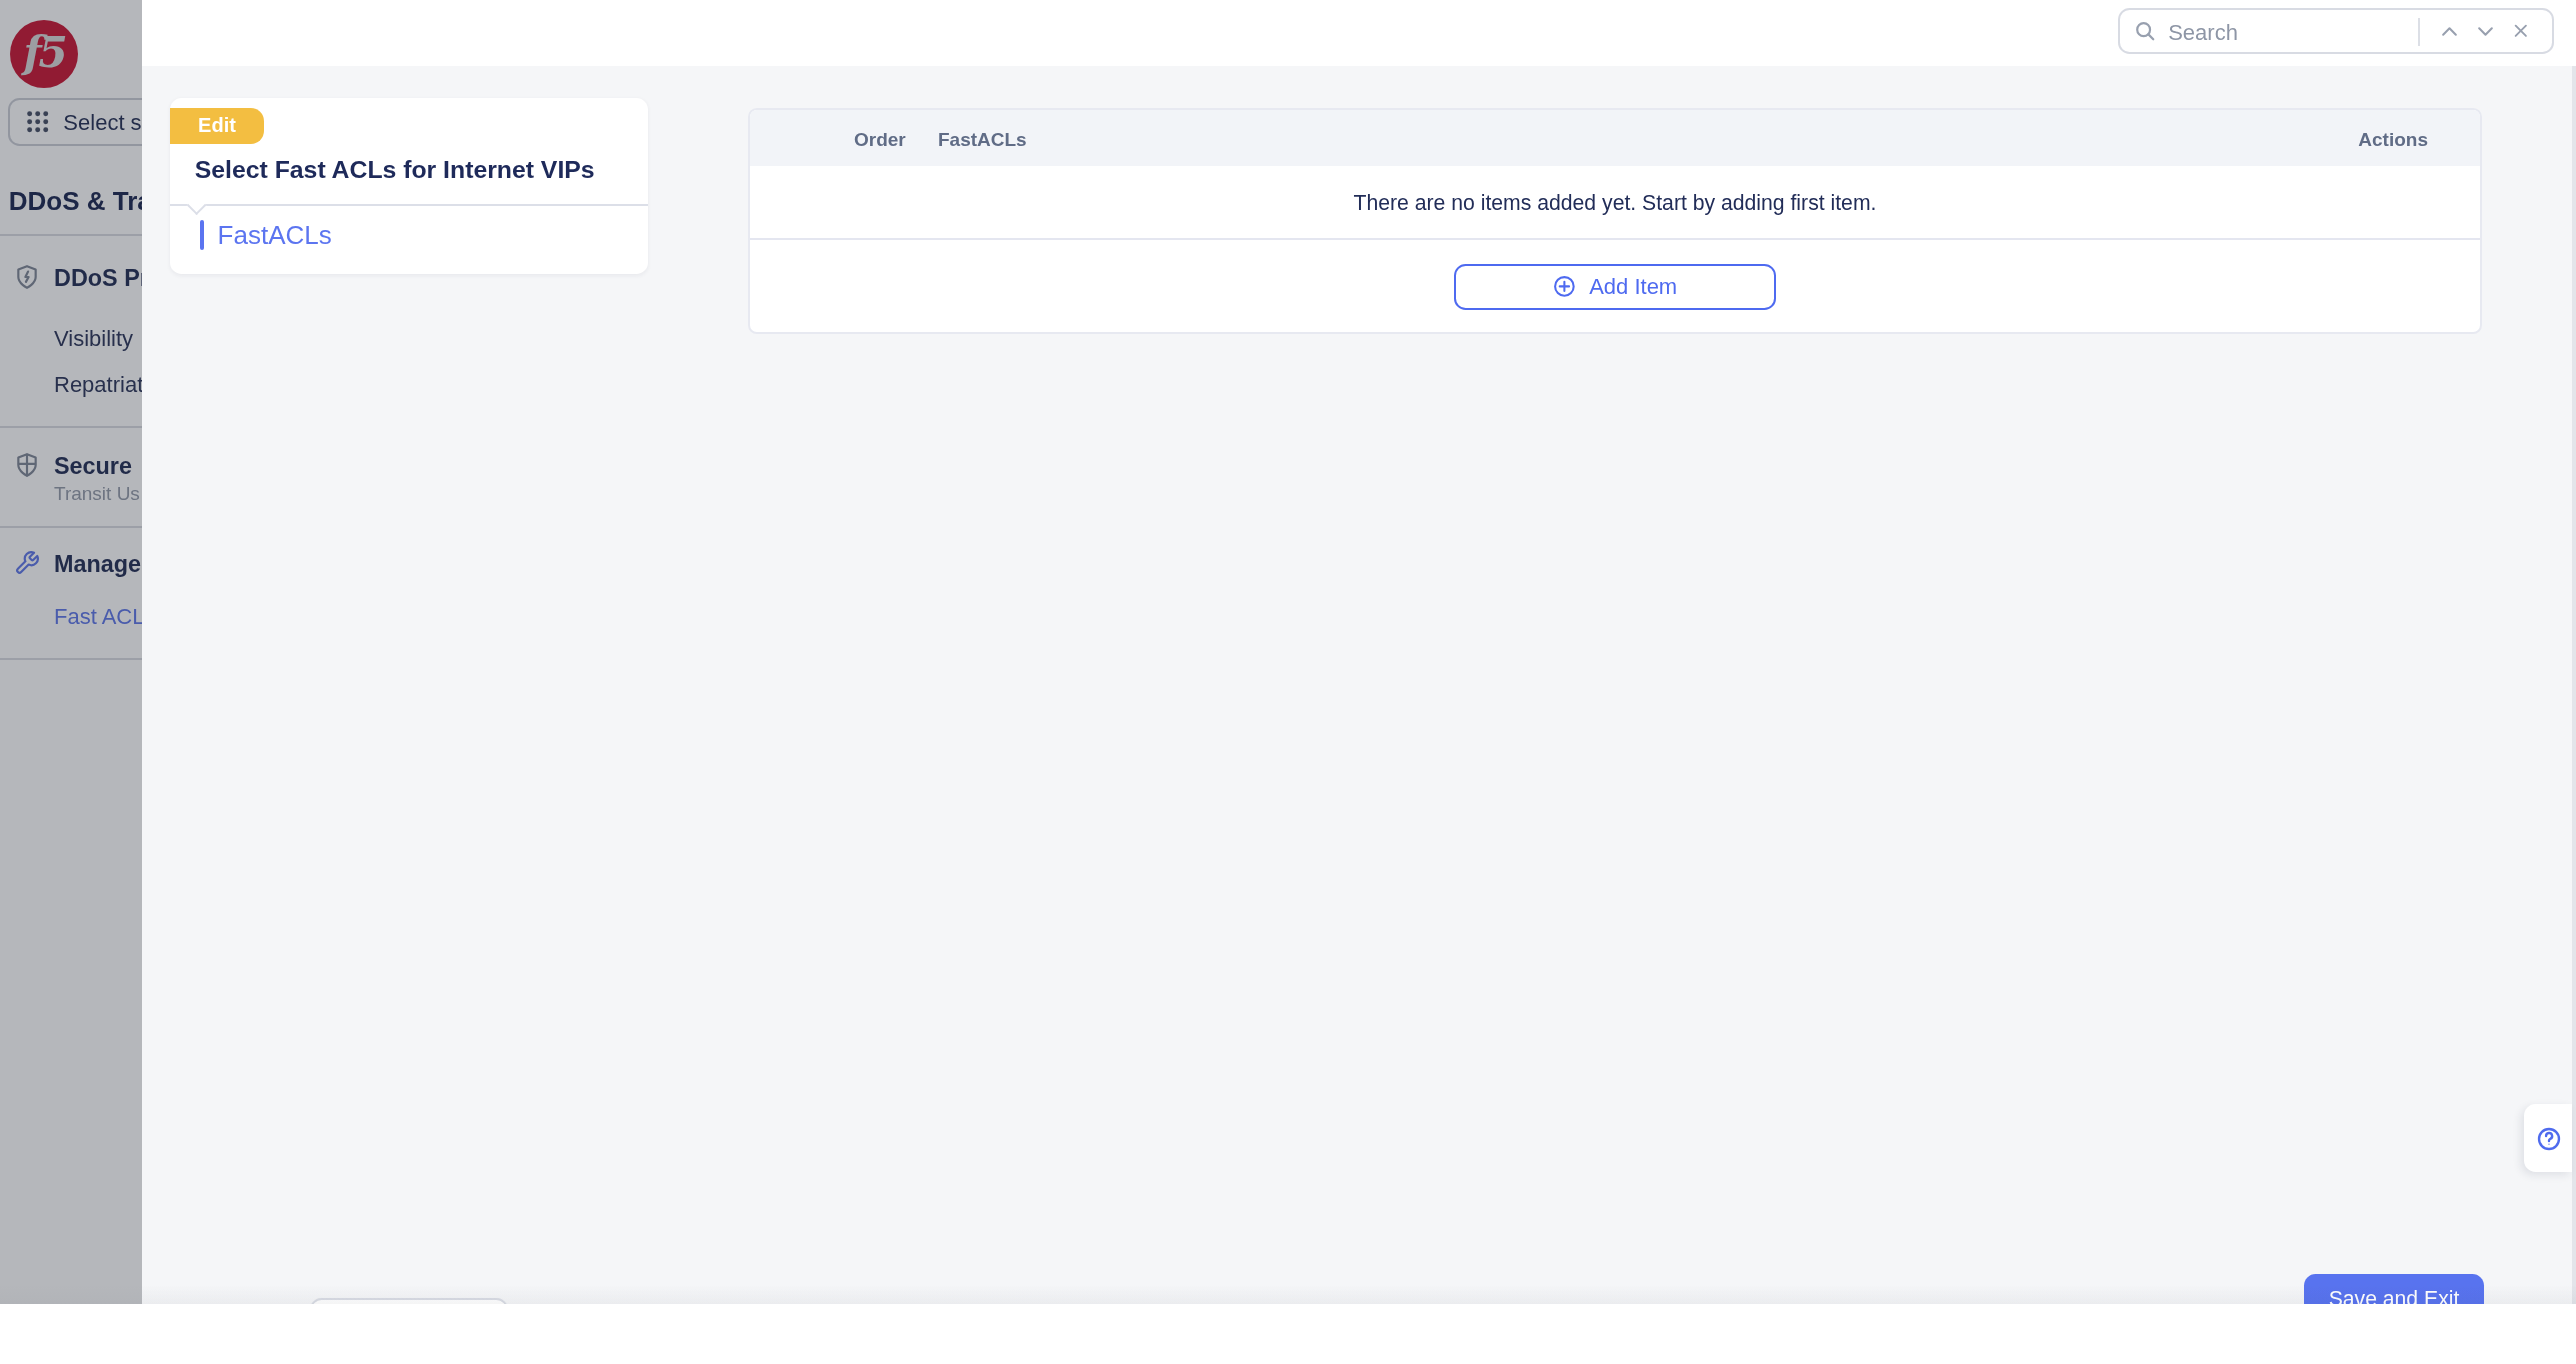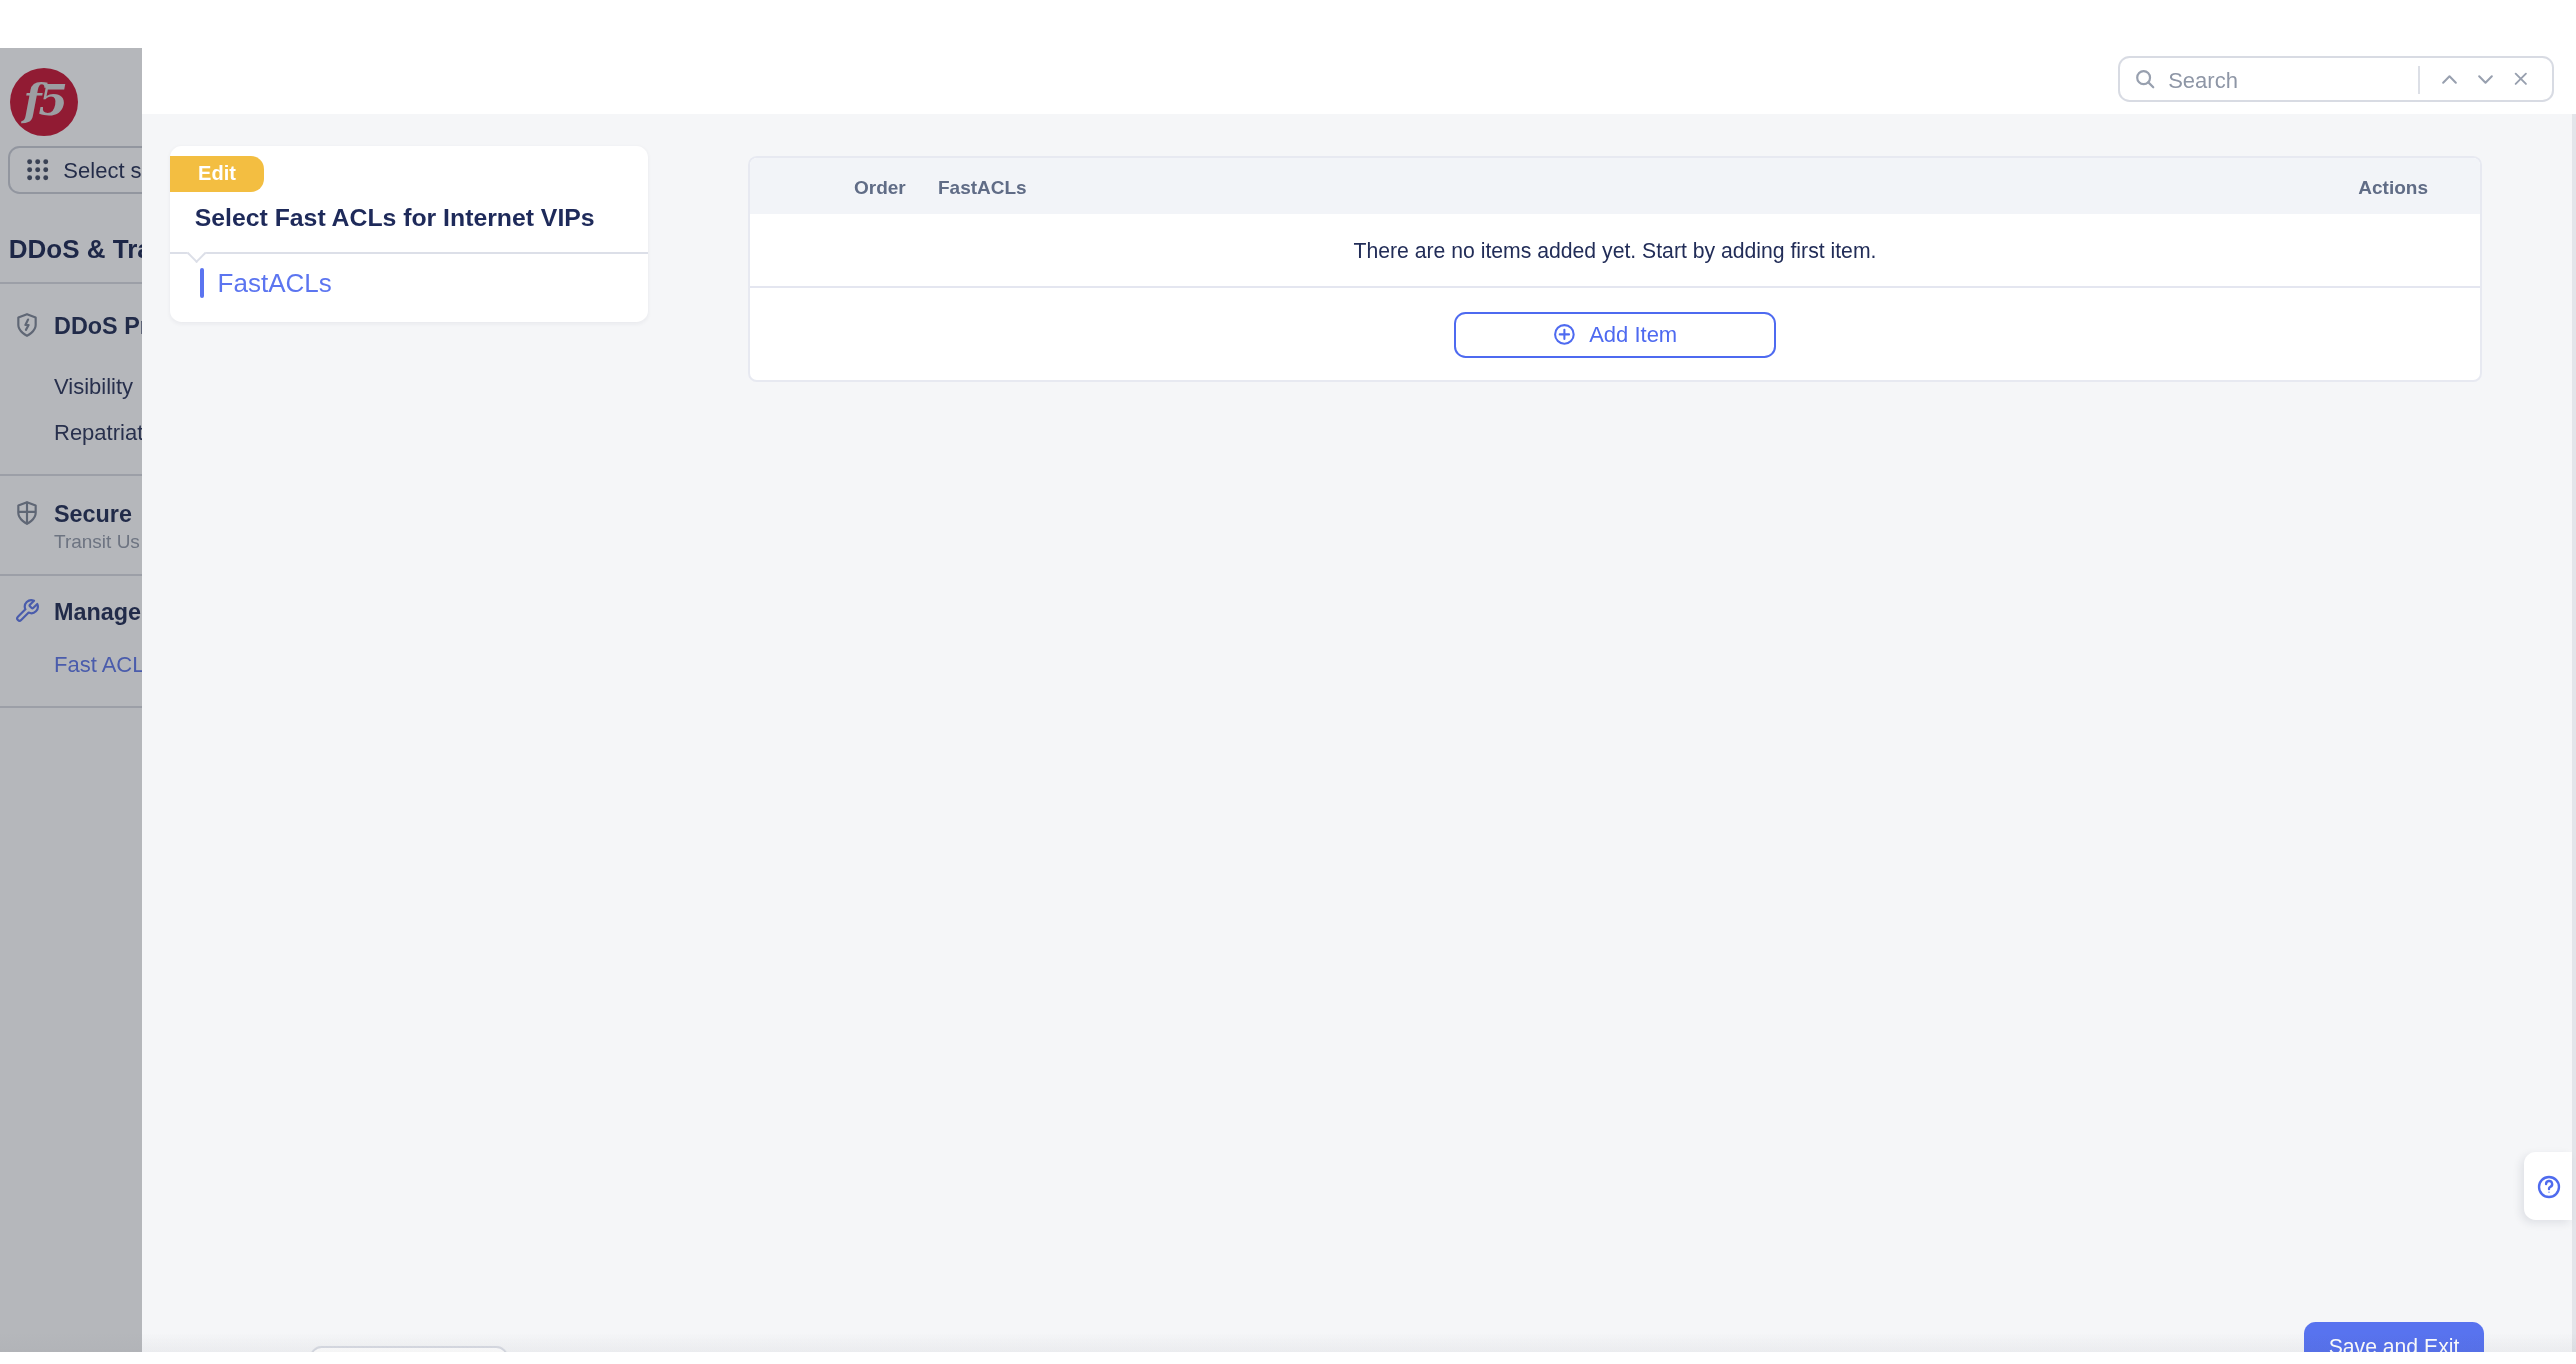--- a/index.html
+++ b/index.html
@@ -1,18 +1,18 @@
 <!DOCTYPE html>
 <html style="font-size:11.7px"><head>
 <meta charset="utf-8">
 <style>
   * { margin:0; padding:0; box-sizing:border-box; }
   html,body { background:#fff; }
   body { font-family:"Liberation Sans","DejaVu Sans",sans-serif; }
-  #viewport { position:relative; width:2576px; height:1304px; overflow:hidden;margin-top:48px; }
+  #viewport { position:relative; width:2576px; height:1304px; overflow:hidden; }
   #app { position:absolute; left:0; top:0; width:1288px; height:682px;
          transform:scale(2); transform-origin:0 0; }
 
   
   .sidebar { position:absolute; left:0; top:0; width:71px; height:682px;
              background:#ffffff; overflow:hidden; }
   .logo { position:absolute; left:5.1px; top:9.5px; width:34px; height:34px;
           border-radius:50%; background:#c8102e; display:flex; align-items:center;
           justify-content:center; }
   .logo span { font-family:"DejaVu Serif","Liberation Serif",serif; font-style:italic;

